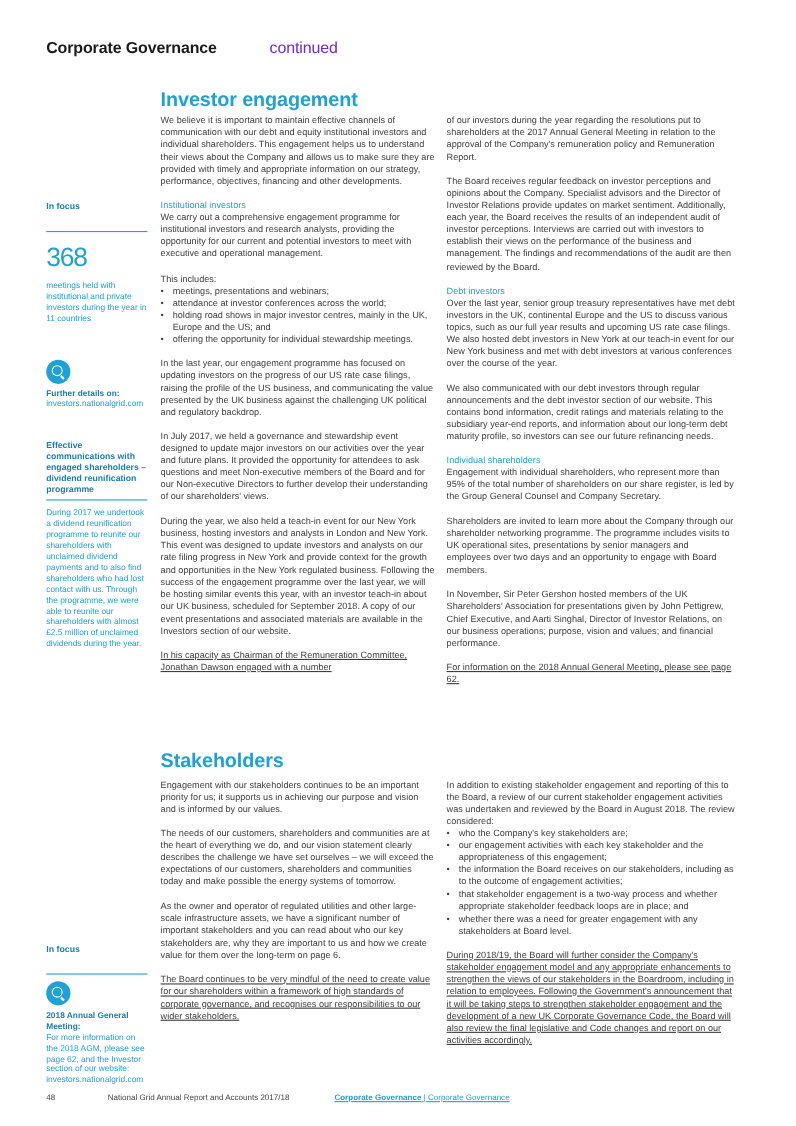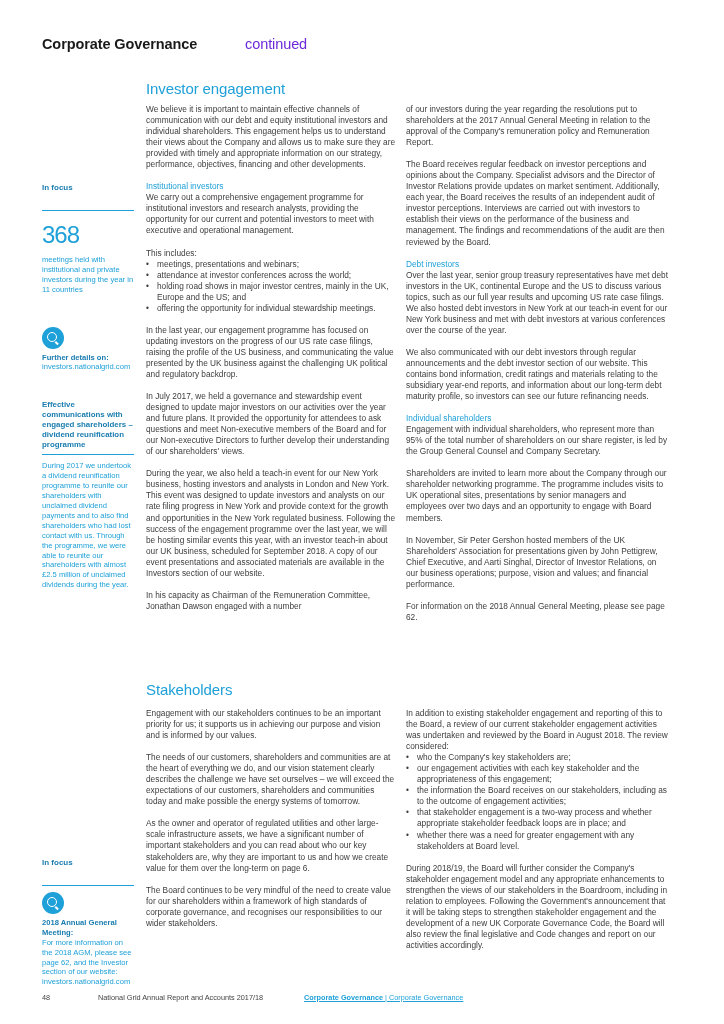--- a/index.html
+++ b/index.html
@@ -3,25 +3,25 @@
 <meta charset="utf-8">
 <style>
   * { box-sizing: border-box; margin: 0; padding: 0; }
   html, body { width: 724px; height: 1024px; background: #ffffff; overflow: hidden; }
   body { position: relative; font-family: "Liberation Sans", sans-serif; color: #3a3a3a; }
 
   .page-header { position: absolute; left: 42px; top: 36px; font-size: 14.5px; color: #1a1a1a; letter-spacing: -0.1px; }
   .page-header .bold { font-weight: bold; }
   .page-header .light { font-weight: normal; color: #6d28d9; margin-left: 44px; }
 
-  .section-title { position: absolute; font-size: 15px; font-weight: normal; color: #1ea0d8; letter-spacing: -0.1px; }
+  .section-title { position: absolute; font-size: 18px; font-weight: bold; color: #1ea0d8; letter-spacing: -0.1px; }
 
   .col { position: absolute; font-size: 8.3px; line-height: 11.05px; color: #3d3d3d; }
   .col p { margin-bottom: 11px; }
-  .col p:last-child { margin-bottom: 0; }
+  .col p:last-child { margin-bottom: 0; text-decoration: underline; }
   .col .sub { color: #1ea0d8; font-weight: normal; display: block; }
   .col ul { list-style: none; margin-bottom: 11px; }
   .col ul li { position: relative; padding-left: 11px; }
   .col ul li::before { content: "\2022"; position: absolute; left: 0; top: 0; color: #3d3d3d; }
 
   .side { position: absolute; left: 42px; width: 92px; color: #1ea0d8; font-size: 7.6px; line-height: 9.9px; }
   .side .focus-label { font-weight: bold; color: #1a7db0; font-size: 8px; padding-bottom: 17px; border-bottom: 1px solid #1ea0d8; margin-bottom: 6px; }
   .side .big-num { font-size: 24px; line-height: 36px; font-weight: normal; color: #1ea0d8; letter-spacing: -1px; }
   .side .stat-text { color: #1ea0d8; margin-top: 2px; }
   .side .search-icon { width: 22px; height: 22px; border-radius: 50%; background: #1ea0d8; position: relative; margin-bottom: 4px; }

